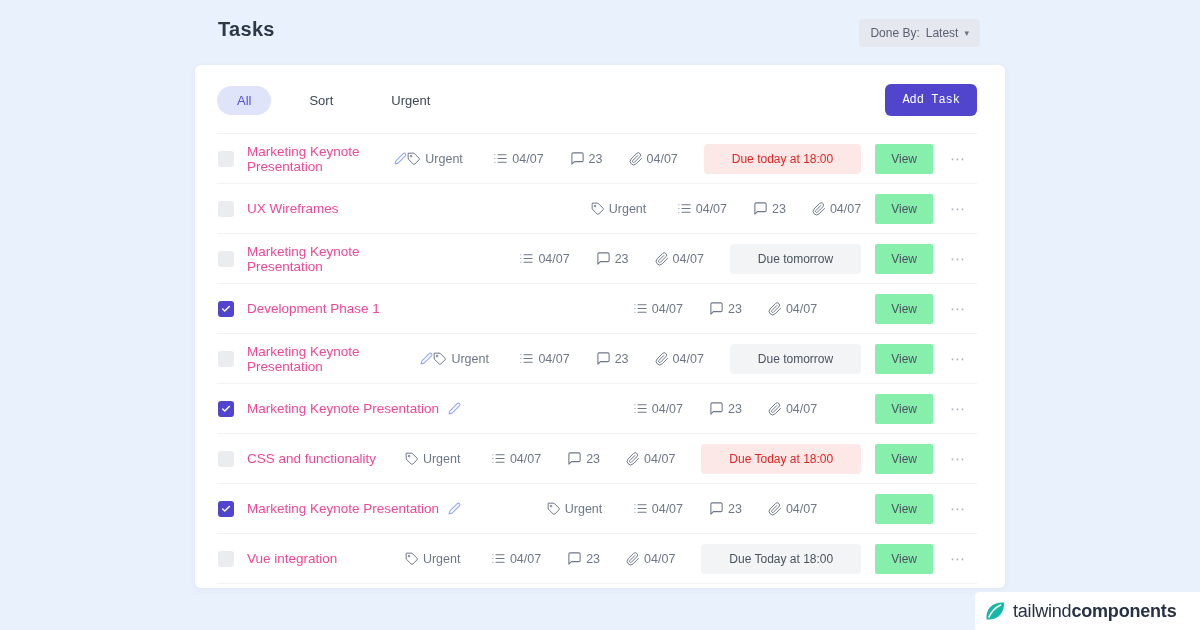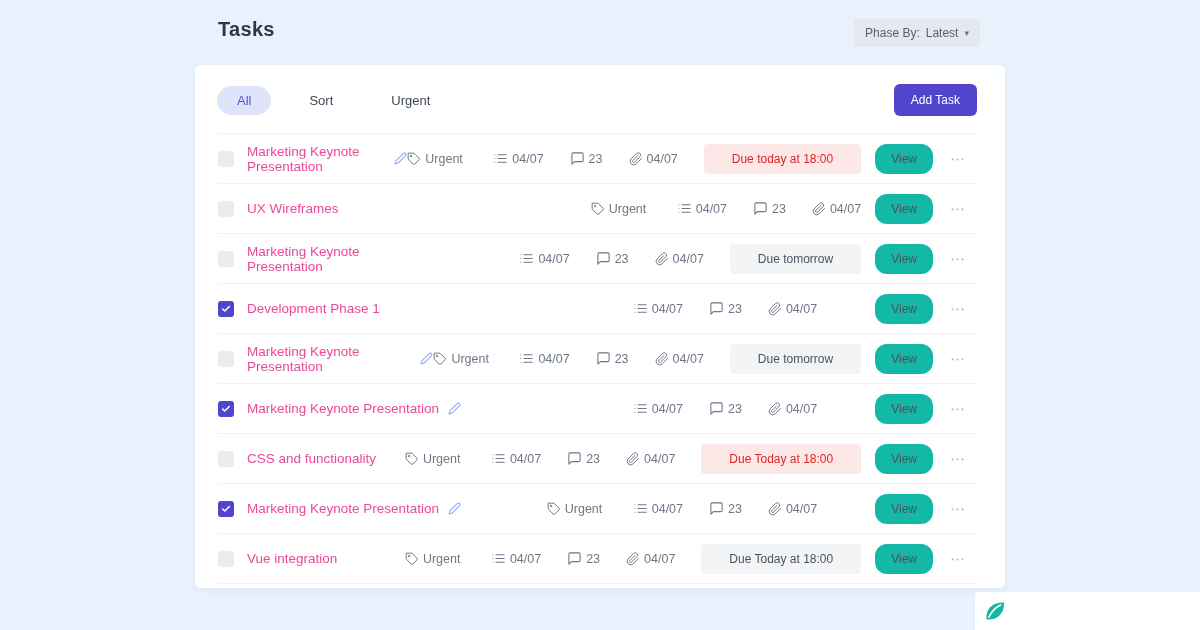--- a/index.html
+++ b/index.html
@@ -33,21 +33,21 @@
   .tabs { display:flex; align-items:center; }
   .tab {
     font-size:13px; color:#3d4756; padding:7px 20px; cursor:pointer;
     border-radius:9999px; margin-right:18px;
   }
   .tab.active { background:#e0e4fb; color:#5552d6; }
   .add-btn {
     margin-left:auto; border:none; cursor:pointer;
     background:#5145cd; color:#fff; font-size:12px;
     padding:9px 17px; border-radius:6px;
-    font-family:Liberation Sans, sans-serif;
+    font-family:Liberation Mono, monospace;
   }
   .list { margin:17px 28px 0 22px; border-top:1px solid #f1f2f6; }
   .row {
     height:50px; display:flex; align-items:center;
     border-bottom:1px solid #f1f2f6; padding-right:6px;
   }
   .checkbox {
     width:16px; height:16px; border-radius:3px; background:#ebecf0;
     margin:0 13px 0 1px; flex:none; cursor:pointer;
     display:flex; align-items:center; justify-content:center;
@@ -67,43 +67,43 @@
   .slot-urgent.empty > * { visibility:hidden; }
   .badge {
     margin-left:26px; font-size:12px; padding:8px 28px; border-radius:4px;
     white-space:nowrap;
   }
   .badge.red  { background:#fde8e8; color:#e02424; }
   .badge.gray { background:#f3f4f6; color:#49535f; }
   .badge.spacer { width:18px; padding:8px 0; }
   .view-btn {
     margin-left:14px; border:none; cursor:pointer;
-    background:#14b8a6; color:#49535f; font-size:12px;
-    padding:8px 16px; border-radius:12px;
+    background:#86efac; color:#49535f; font-size:12px;
+    padding:8px 16px; border-radius:2px;
     font-family:"Liberation Sans", sans-serif;
   }
   .dots {
     margin-left:12px; width:26px; text-align:center; cursor:pointer;
     color:#aab1bd; font-size:15px; letter-spacing:1px; line-height:1;
   }
   .footer {
     position:absolute; right:0; bottom:0; width:225px; height:38px;
     background:#fff; border-top-left-radius:4px;
     display:flex; align-items:center; gap:6px; padding-left:8px;
   }
   .brand { font-size:18px; color:#263142; letter-spacing:-.2px; }
   .brand b { font-weight:800; }
 </style>
 </head>
 <body>
 
 <h1 class="page-title">Tasks</h1>
 
 <div class="sort">
-  <span>Phase By:</span>
+  <span>Done By:</span>
   <span>Latest</span>
   <span class="caret">▾</span>
 </div>
 
 <div class="card">
   <div class="card-head">
     <div class="tabs" id="tabs">
         <span class="tab active">All</span>
         <span class="tab">Sort</span>
         <span class="tab">Urgent</span>
@@ -521,13 +521,14 @@
 </div>
 </div>
 
 <div class="footer">
   <span style="display:flex;">
     <svg width="24" height="24" viewBox="0 0 24 24">
       <path d="M3.5 20.5 C2.5 10 9 3 21 3.5 C21.5 15 14 21.5 3.5 20.5 Z" fill="#14b8a6"></path>
       <path d="M6 18 C8.5 12.5 12.5 8.5 17.5 6" stroke="#ffffff" stroke-width="1.6" fill="none" stroke-linecap="round"></path>
     </svg>
   </span>
+  <span class="brand"><span>tailwind</span><b>components</b></span>
 </div>
 
 </body></html>

